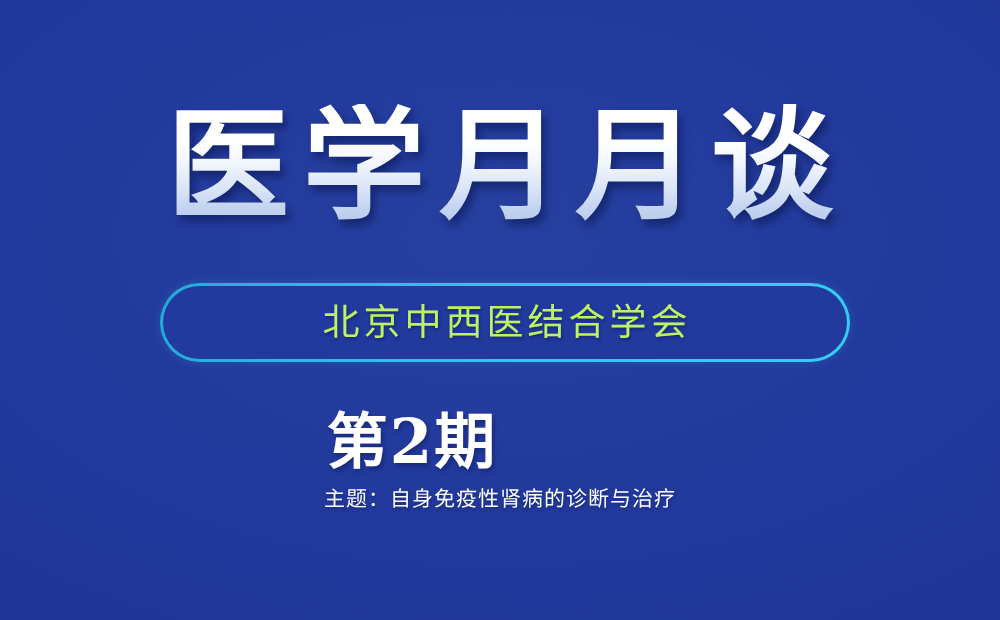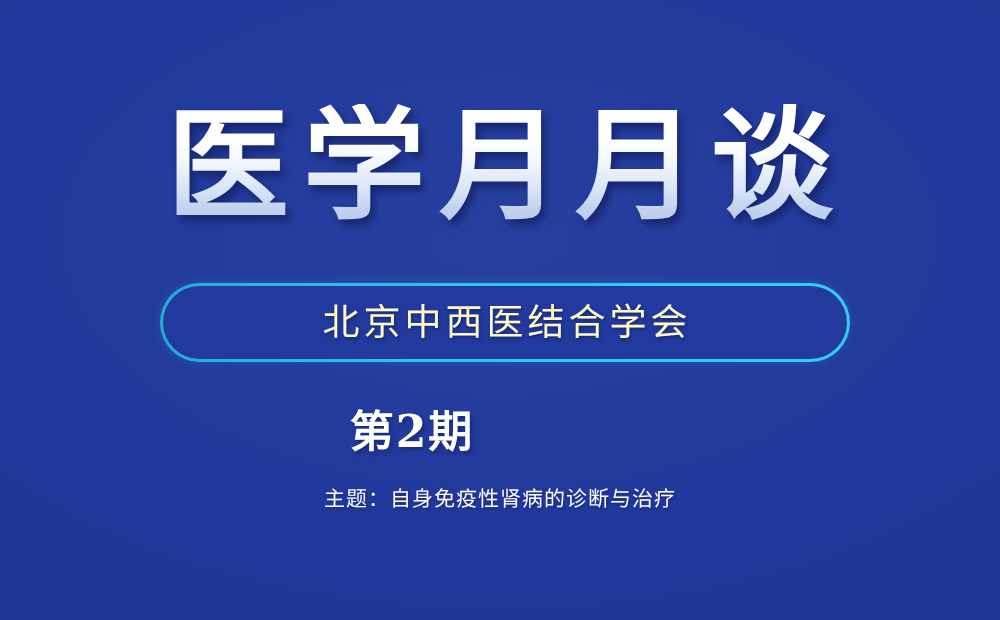--- a/index.html
+++ b/index.html
@@ -86,35 +86,35 @@
     align-items: center;
     justify-content: center;
   }
 
   .org-name {
     font-family: Liberation Serif, serif;
     font-size: 37px;
     font-weight: 400;
     letter-spacing: 4px;
     text-indent: 4px;
-    color: #fef9c3;
+    color: #bef264;
     line-height: 1;
     white-space: nowrap;
     text-shadow: 1px 2px 3px rgba(10, 22, 80, 0.45);
   }
 
   
   .issue-no {
     position: absolute;
     left: 0;
     top: 408px;
     width: 824px;
     text-align: center;
     font-family: "DejaVu Serif", "Liberation Serif", serif;
-    font-size: 44px;
+    font-size: 61px;
     font-weight: 700;
     letter-spacing: 2px;
     color: #ffffff;
     line-height: 1.1;
     text-shadow: 2px 3px 4px rgba(10, 22, 80, 0.45);
   }
 
   
   .topic-line {
     position: absolute;

